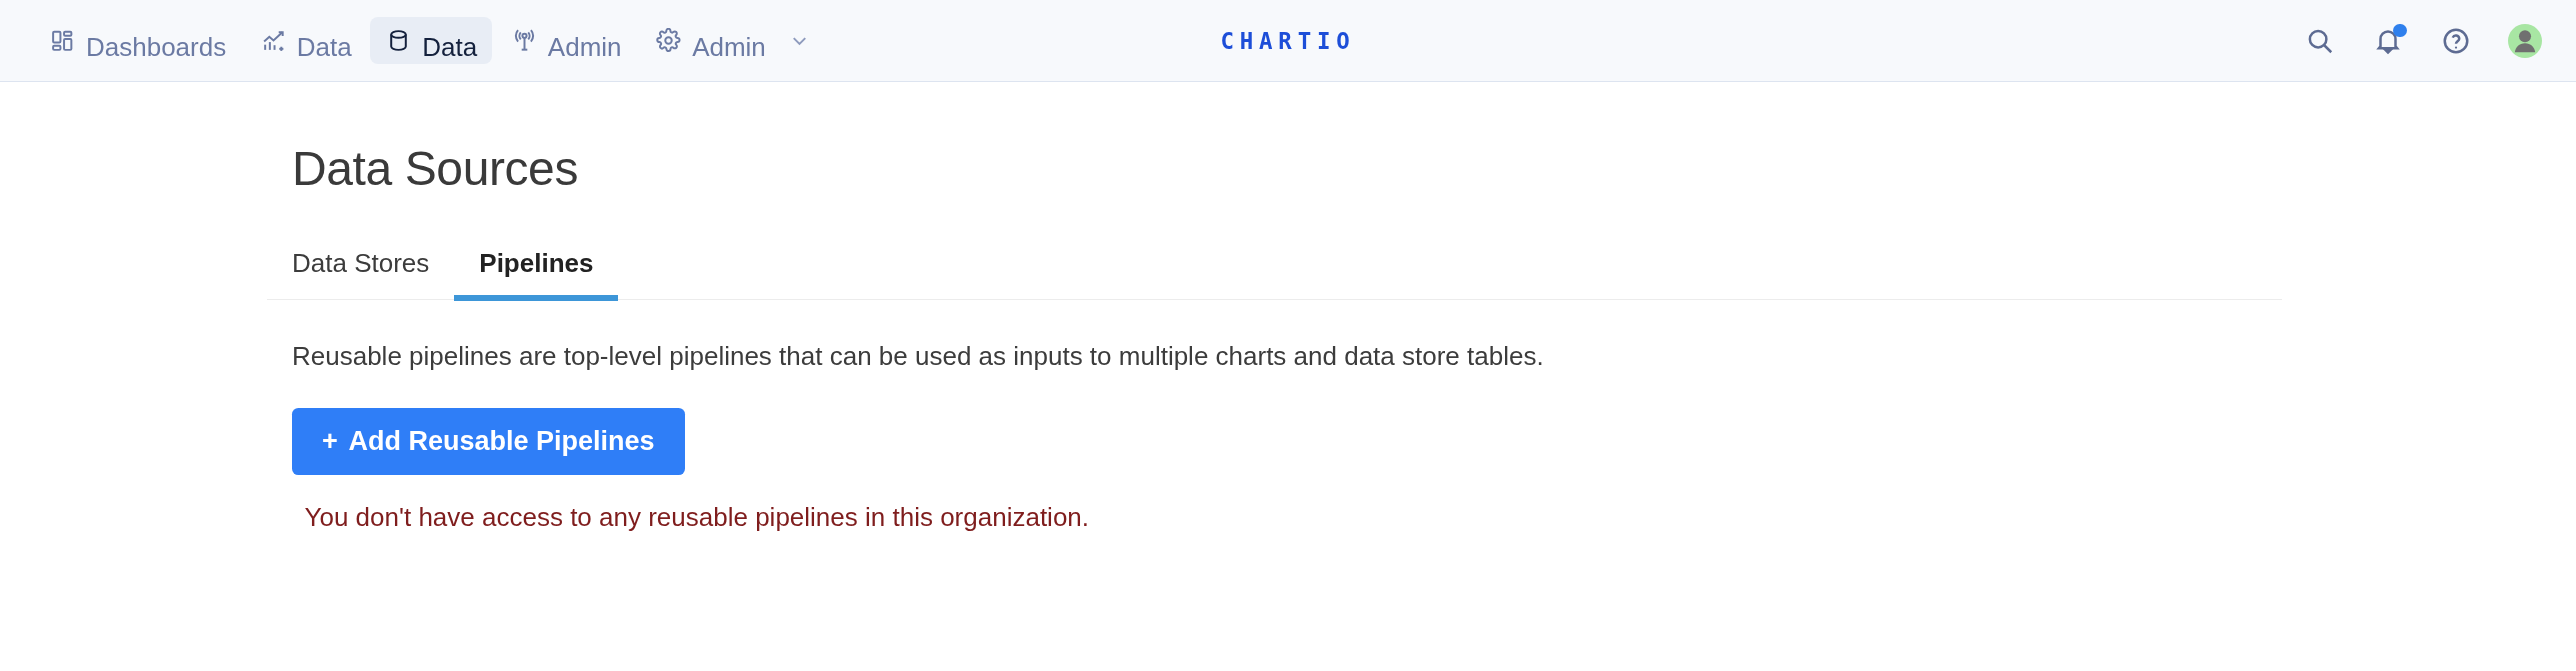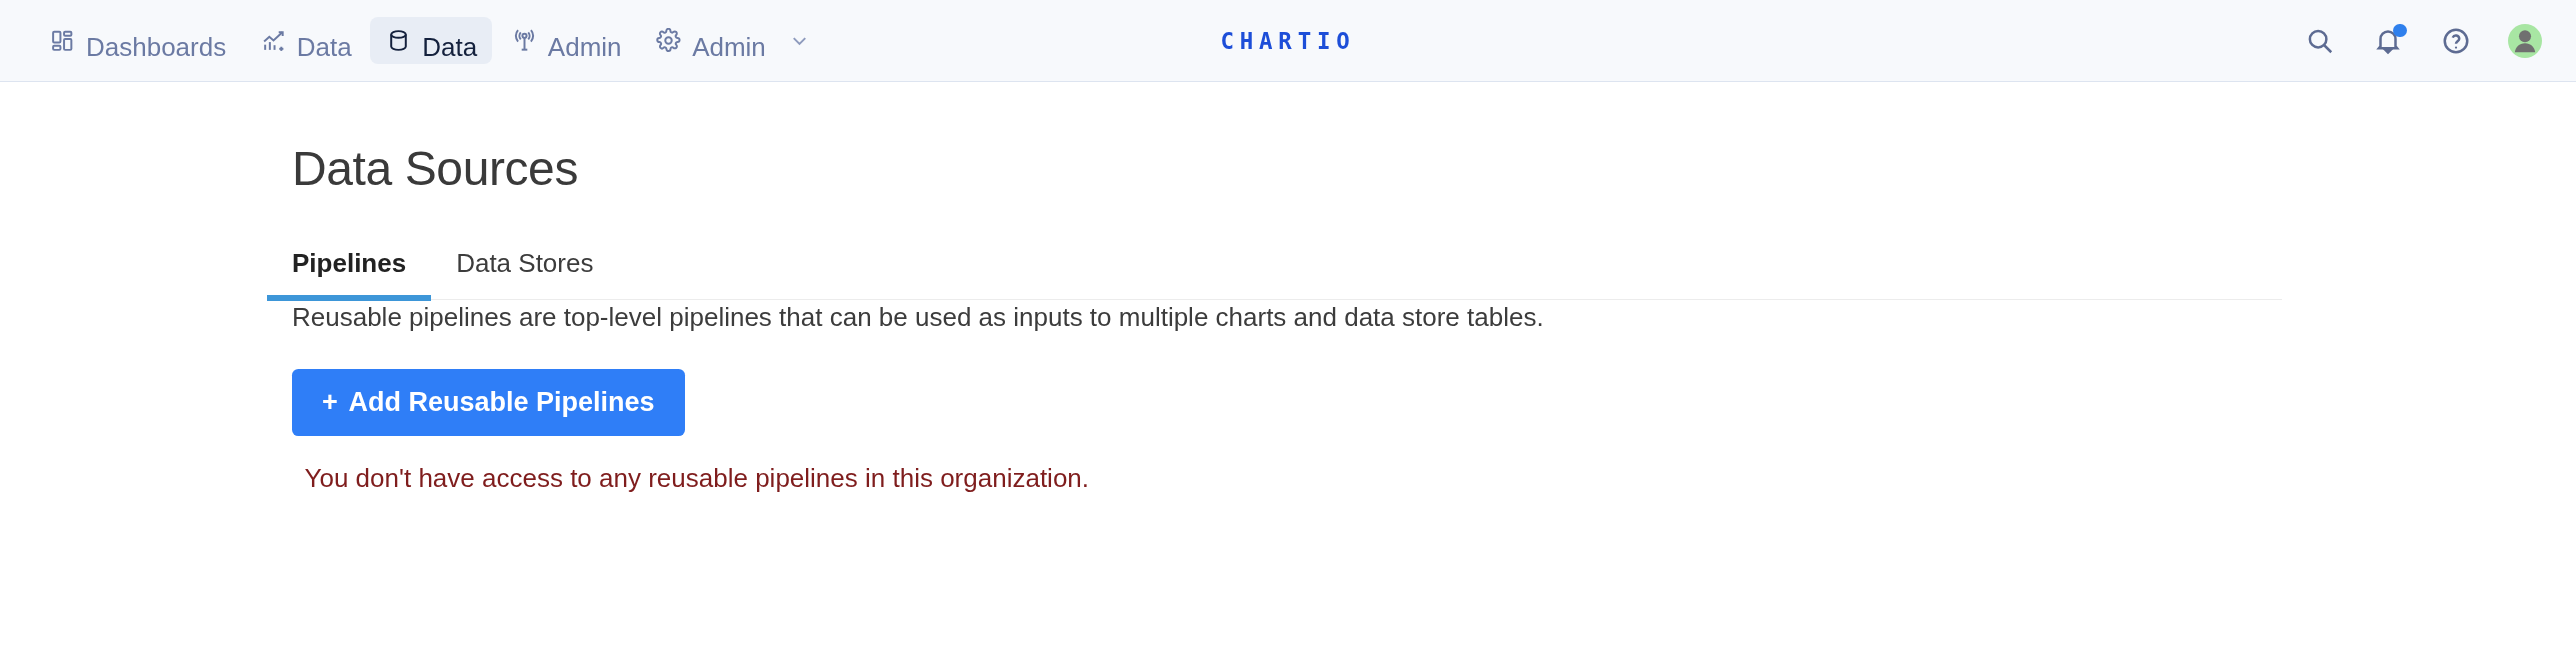--- a/index.html
+++ b/index.html
@@ -165,20 +165,21 @@
   .tab.active::after {
     content: "";
     position: absolute;
     left: 0; right: 0;
     bottom: -1.8px;
     height: 6.3px;
     background: #3d96d8;
   }
 
   .desc {
+    margin-top: 39px;
     font-size: 26px;
     color: #3c3c3c;
     line-height: 1.35;
   }
 
   .add-btn {
     display: inline-flex;
     align-items: center;
     justify-content: center;
     gap: 0;
@@ -317,22 +318,22 @@
     </span>
 
   </div>
 </div>
 
 <div class="page">
 
   <h1 class="page-title">Data Sources</h1>
 
   <div class="tabs">
+    <div class="tab">Data Stores</div>
     <div class="tab active">Pipelines</div>
-    <div class="tab">Data Stores</div>
   </div>
 
   <p class="desc">Reusable pipelines are top-level pipelines that can be used as inputs to multiple charts and data store tables.</p>
 
   <button class="add-btn">
     <span class="plus">+</span>
     <span>Add Reusable Pipelines</span>
   </button>
 
   <p class="empty-msg">You don't have access to any reusable pipelines in this organization.</p>

